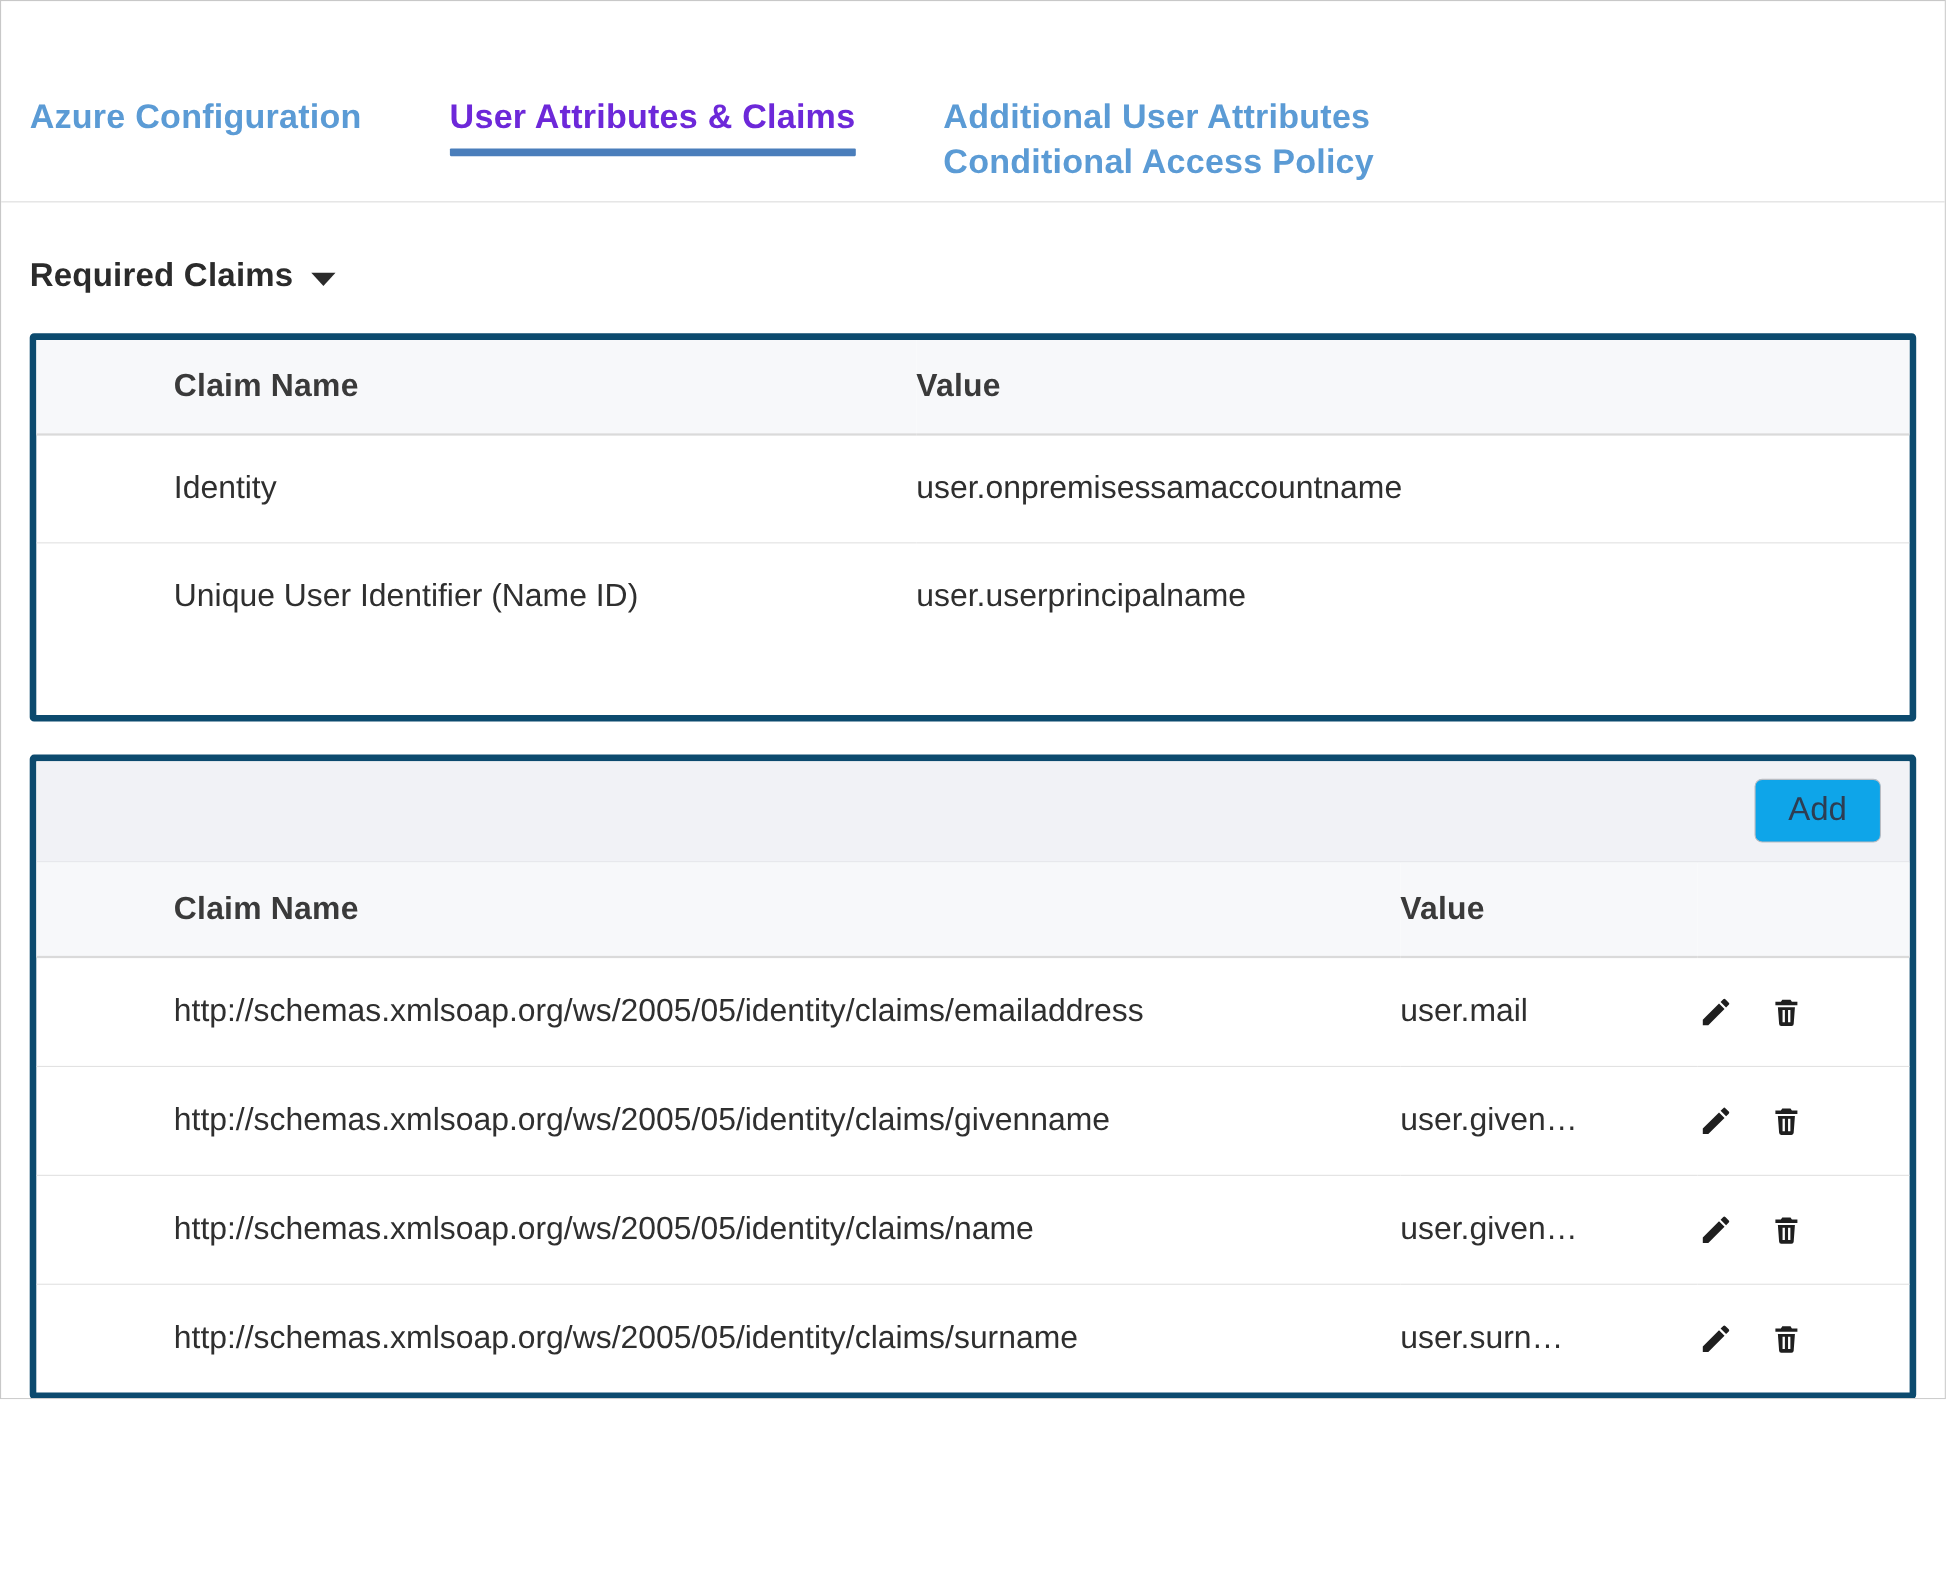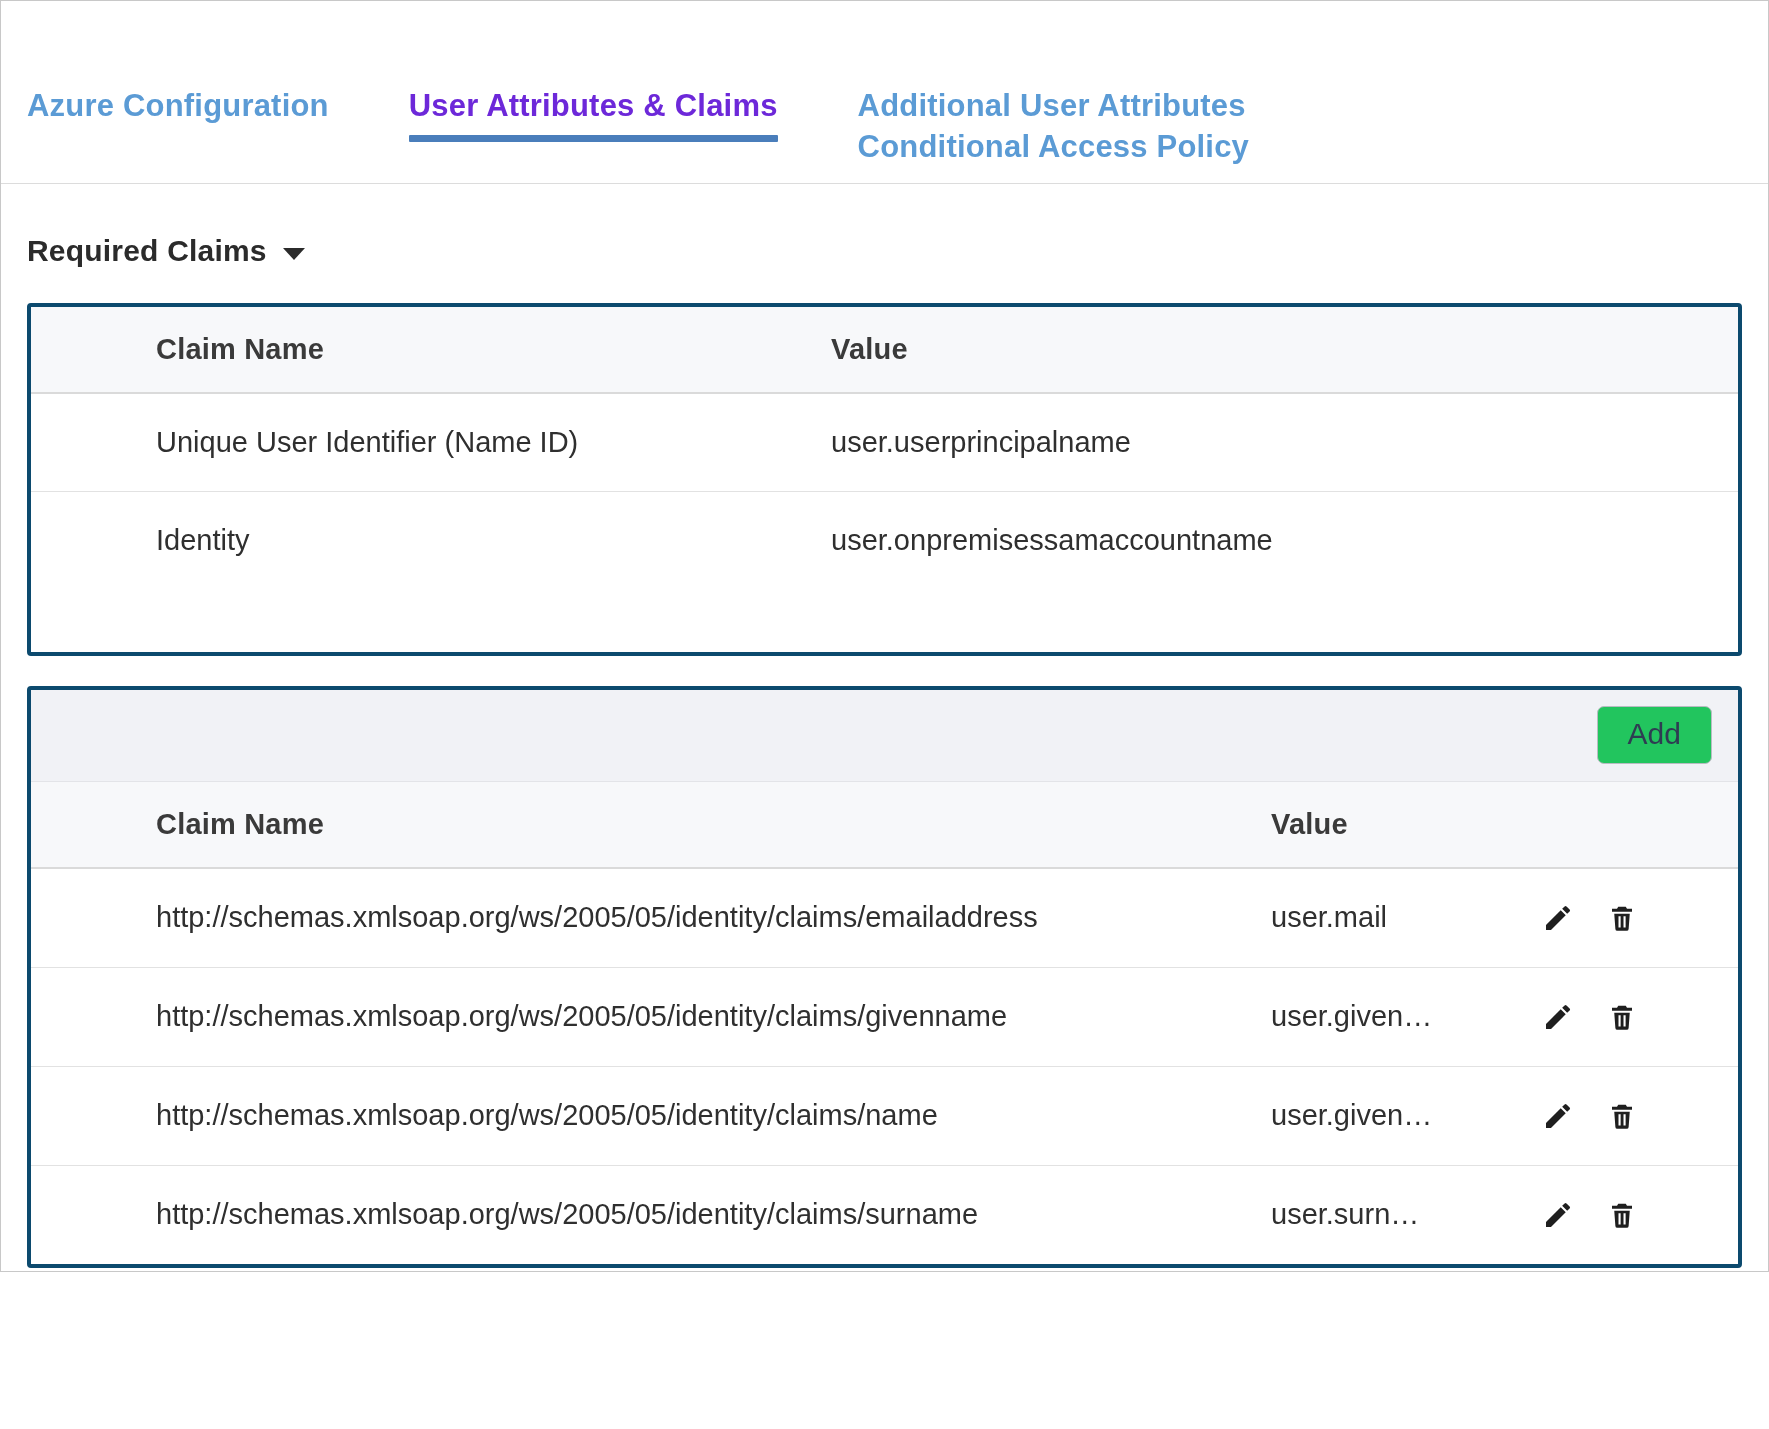--- a/index.html
+++ b/index.html
@@ -74,41 +74,41 @@
     border-left: 11px solid transparent;
     border-right: 11px solid transparent;
     border-top: 12px solid #2b2b2b;
     margin-left: 16px;
     position: relative;
     top: 3px;
   }
 
   
   .panel {
-    border: 4px solid #0c4a6e;
+    border: 6px solid #0c4a6e;
     border-radius: 4px;
     background: #ffffff;
     box-sizing: border-box;
     overflow: hidden;
   }
   .panel-toolbar {
     background: #f1f2f6;
     border-bottom: 1px solid #e3e4e8;
     height: 92px;
     display: flex;
     align-items: center;
     justify-content: flex-end;
     padding-right: 26px;
     box-sizing: border-box;
   }
   .btn-add {
     font-family: "Liberation Sans", sans-serif;
     font-size: 30px;
     color: #2e3d52;
-    background: #22c55e;
+    background: #0ea5e9;
     border: 1px solid #b9bcc2;
     border-radius: 7px;
     padding: 10px 30px 13px 30px;
     line-height: 1.1;
     cursor: pointer;
   }
   table.claims {
     width: 100%;
     border-collapse: collapse;
     table-layout: fixed;
@@ -194,26 +194,26 @@
     <div class="panel" style="margin-top: 35px; height: 353px;">
       <table class="claims tbl-required">
         <thead>
           <tr>
             <th class="col-name">Claim Name</th>
             <th class="col-value">Value</th>
           </tr>
         </thead>
         <tbody>
           <tr>
+            <td class="col-name">Identity</td>
+            <td class="col-value">user.onpremisessamaccountname</td>
+          </tr>
+          <tr>
             <td class="col-name">Unique User Identifier (Name ID)</td>
             <td class="col-value">user.userprincipalname</td>
-          </tr>
-          <tr>
-            <td class="col-name">Identity</td>
-            <td class="col-value">user.onpremisessamaccountname</td>
           </tr>
         </tbody>
       </table>
     </div>
   </div>
 
   <div style="padding: 0 26px;">
 
 
     <div class="panel" style="margin-top: 30px;">

